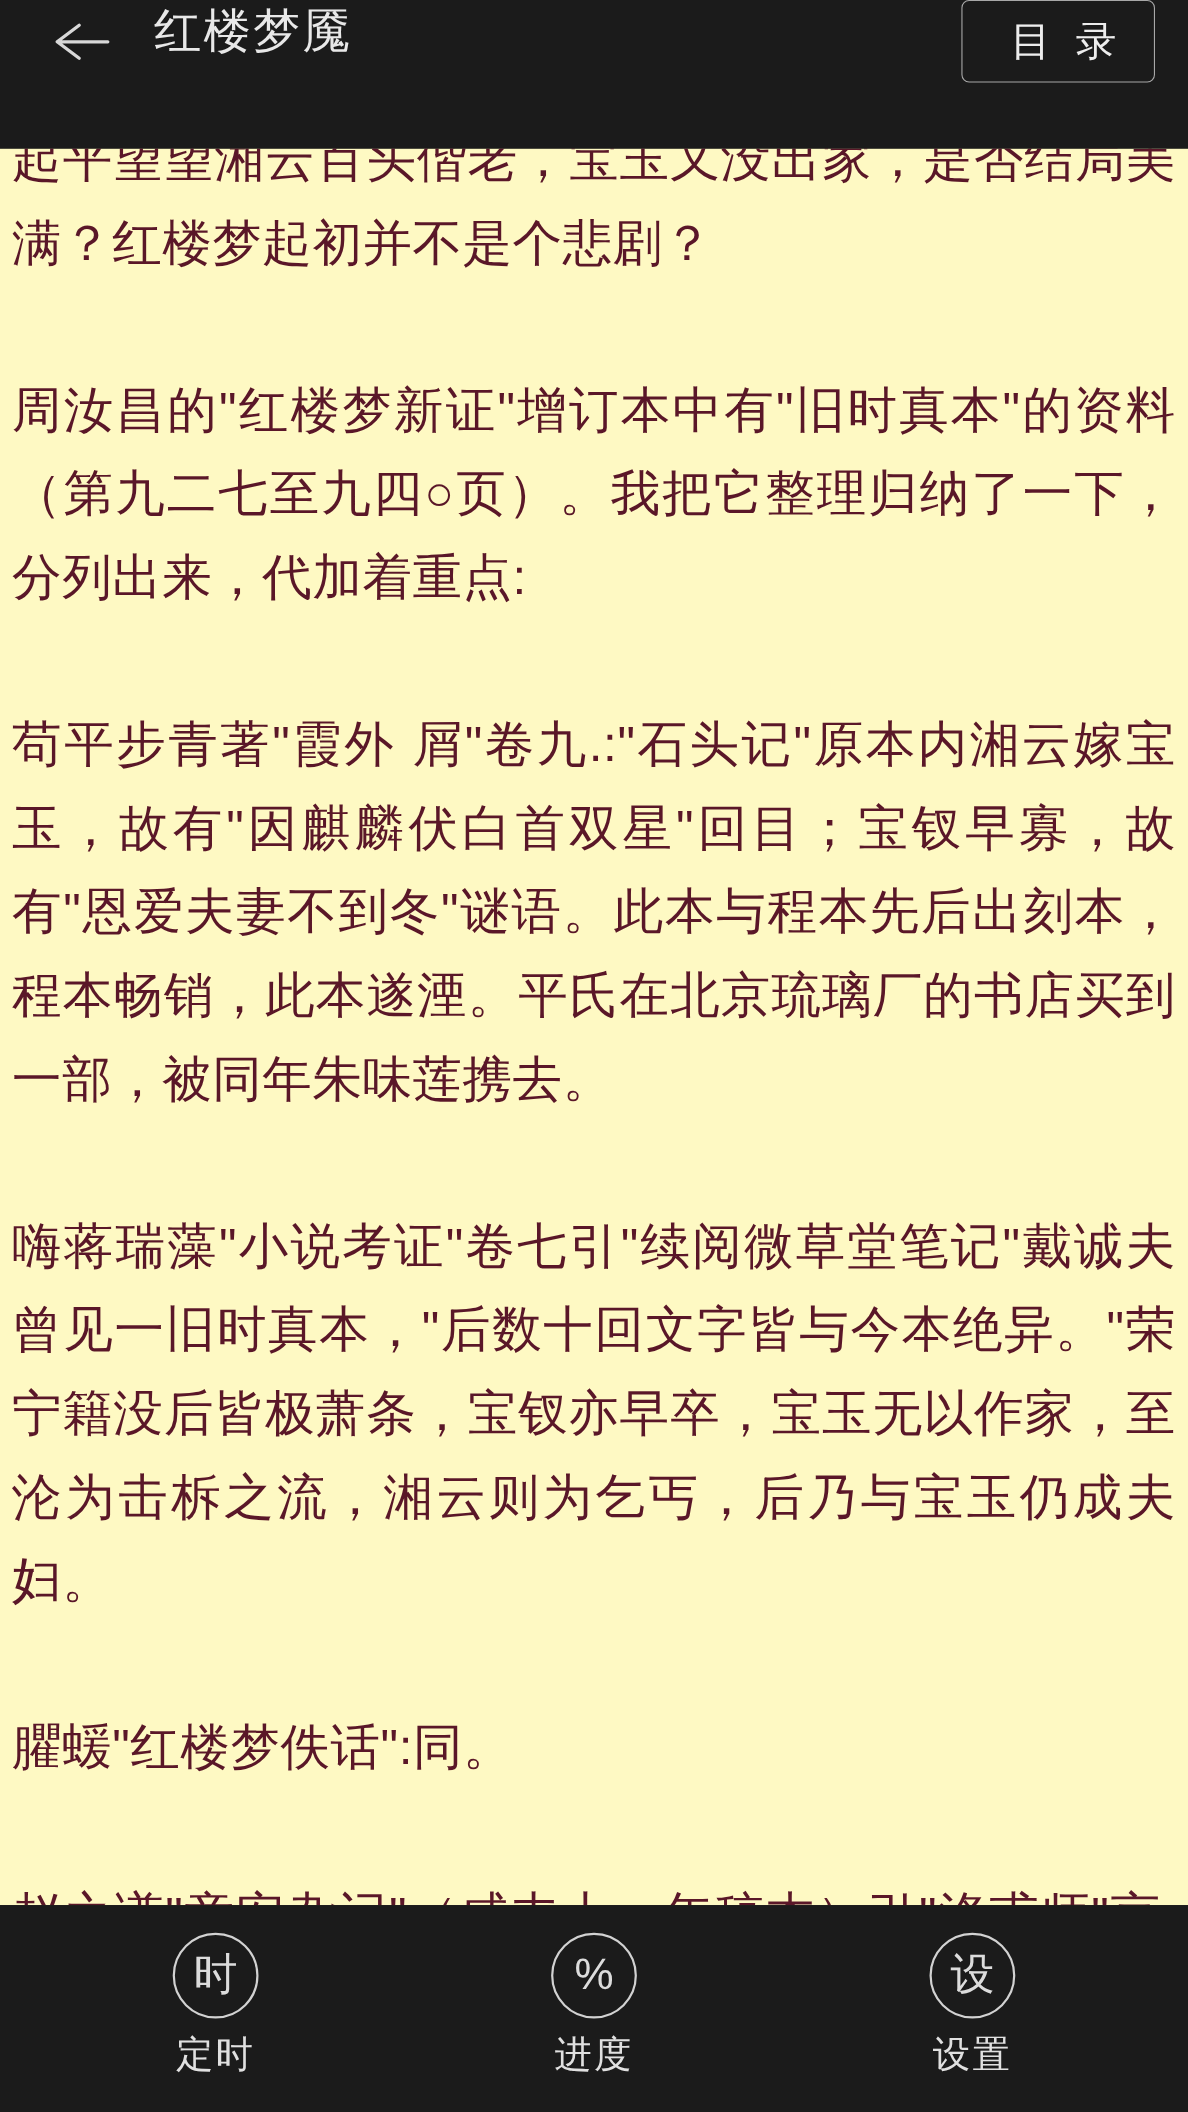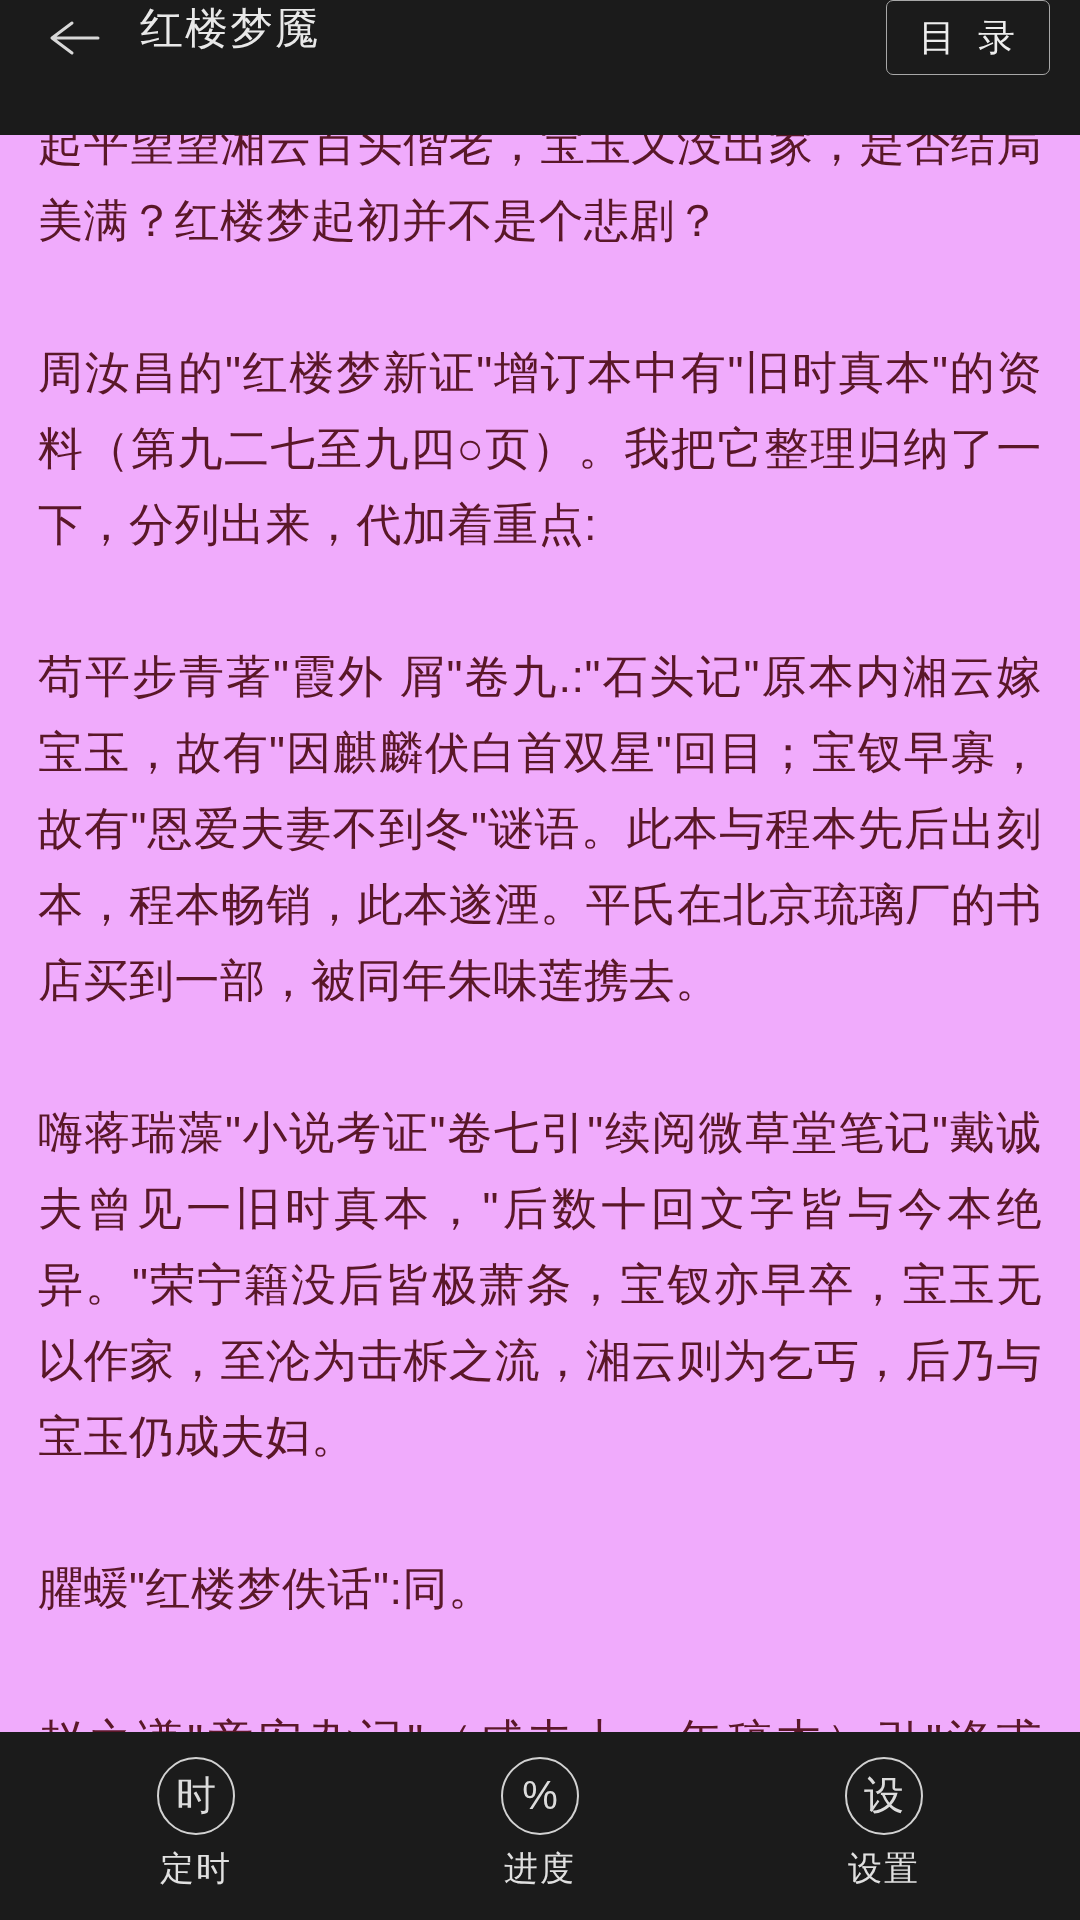--- a/index.html
+++ b/index.html
@@ -47,34 +47,34 @@
     font-weight: 400;
     white-space: nowrap;
   }
   .toc-btn {
     margin-left: auto;
     border: 1px solid #a8a8a8;
     border-radius: 7px;
     color: #ededed;
     font-size: 37px;
     letter-spacing: 6px;
-    padding: 18px 28px 18px 32px;
+    padding: 18px 28px 18px 44px;
     background: transparent;
     cursor: pointer;
     line-height: 1;
     font-family: "Liberation Sans", sans-serif;
   }
 
   
   .reader {
     flex: 1;
-    background: #f0abfc;
+    background: #fef9c3;
     position: relative;
     overflow: hidden;
-    padding: 0 38px;
+    padding: 0 11px;
   }
   .reader-inner {
     position: relative;
     top: -28px;
     color: #5a1728;
     font-size: 45px;
     line-height: 76px;
     letter-spacing: 0.5px;
     font-family: "Liberation Sans", sans-serif;
   }

